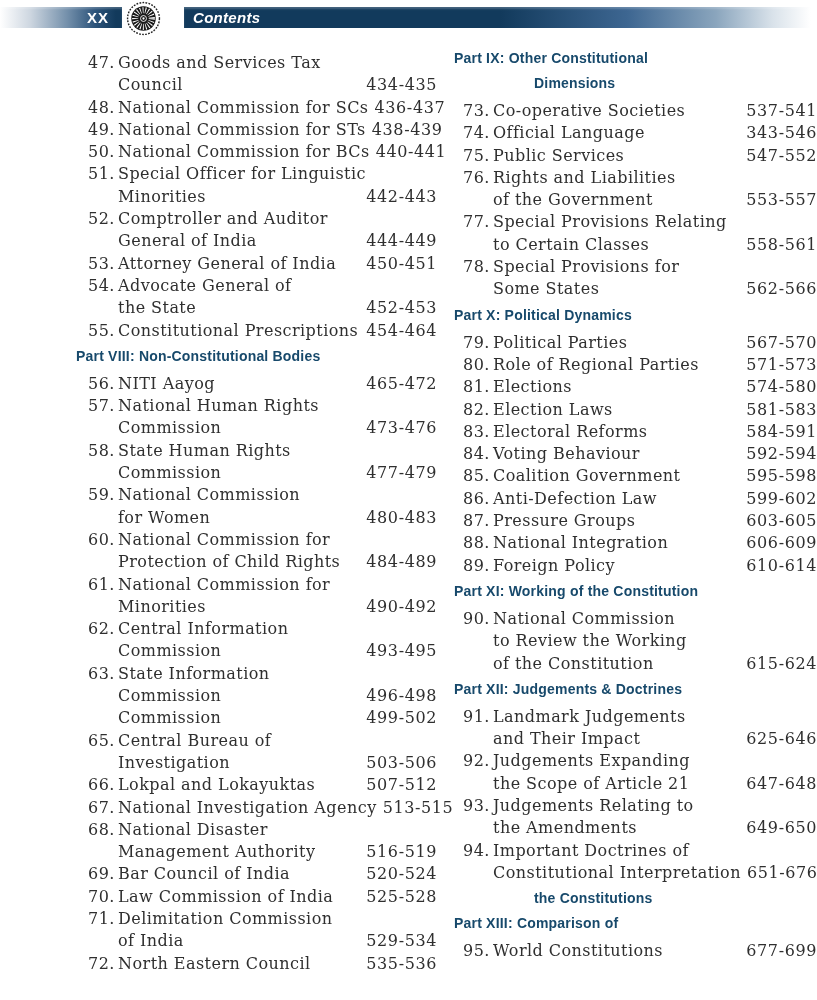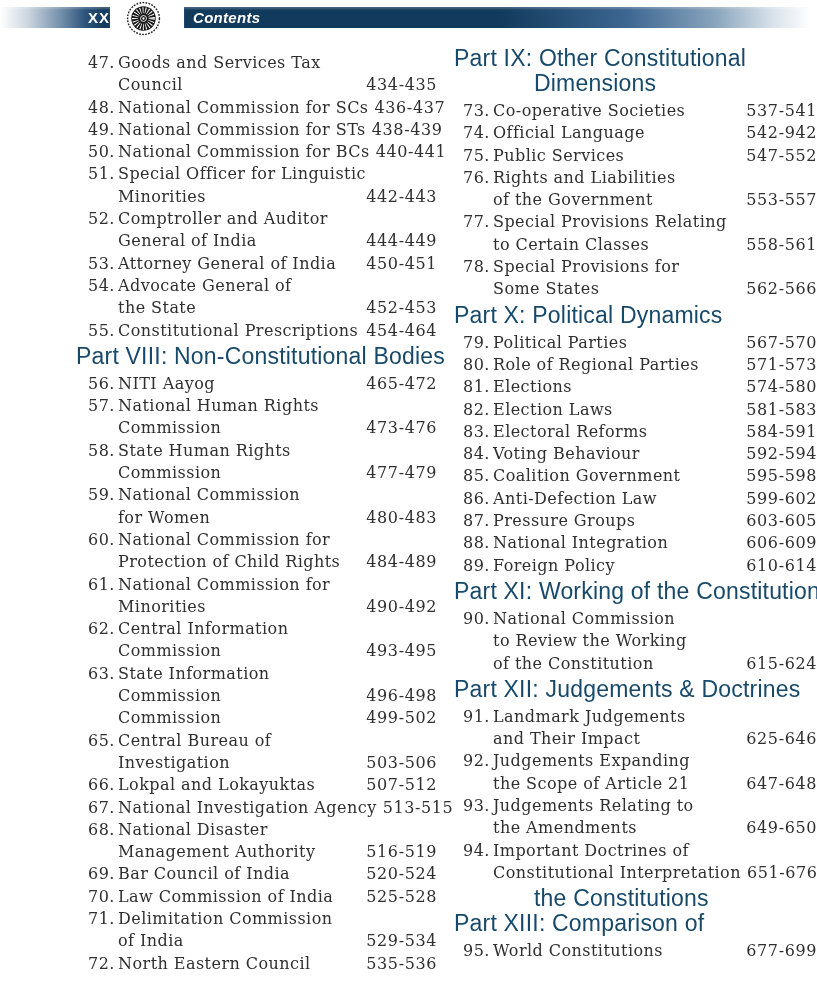--- a/index.html
+++ b/index.html
@@ -9,23 +9,23 @@
   html,body{background:#ffffff;}
   .page{
     position:relative;width:817px;height:1000px;overflow:hidden;
     background:#ffffff;font-family:"DejaVu Serif","Liberation Serif",serif;
     color:var(--text);
   }
   
   .header{position:relative;height:38px;}
   .bar{position:absolute;top:7px;height:21px;box-shadow:inset 0 2px 2px rgba(255,255,255,.22);}
   .bar-left{
-    left:0;width:110px;
+    left:0;width:122px;
     background:linear-gradient(90deg,#ffffff 0%,#cdd6e0 25%,#7490ab 55%,#2c537a 78%,var(--bar) 95%);
-    display:flex;align-items:center;justify-content:flex-end;padding-right:0;
+    display:flex;align-items:center;justify-content:flex-end;padding-right:13px;
   }
   .bar-right{
     left:184px;right:0;
     background:linear-gradient(90deg,var(--bar) 0%,var(--bar) 50%,#3d6691 70%,#8aa5bd 84%,#d9e2ea 93%,#ffffff 99%);
     display:flex;align-items:center;padding-left:9px;
   }
   .page-label{
     font-family:"Liberation Sans",sans-serif;font-weight:bold;font-size:15px;
     color:#fff;letter-spacing:1px;
   }
@@ -40,22 +40,22 @@
   .col-left{width:349px;margin-right:26px;padding-top:6px;}
   .col-right{width:354px;}
   
   .entry{font-size:16px;letter-spacing:.45px;}
   .row{display:flex;line-height:22.3px;white-space:nowrap;}
   .num{flex:0 0 30px;}
   .txt{flex:0 1 auto;}
   .pages{margin-left:auto;padding-left:6px;letter-spacing:.6px;}
   
   .part-heading{
-    font-family:"Liberation Sans",sans-serif;font-weight:normal;
-    font-size:23px;line-height:25px;color:var(--heading);
+    font-family:"Liberation Sans",sans-serif;font-weight:bold;
+    font-size:14px;line-height:25px;color:var(--heading);
     margin:2px 0 4px 0;letter-spacing:.2px;white-space:nowrap;
   }
   .col-left .part-heading{margin-left:-12px;}
   .col-right .part-heading{margin-left:-9px;}
   .col-right .part-heading:first-child{margin-top:0;}
   .heading-line.indent{padding-left:80px;}
 </style>
 </head>
 <body>
 
@@ -330,21 +330,21 @@
           <div class="row">
             <span class="num">73.</span>
             <span class="txt">Co-operative Societies</span>
             <span class="pages">537-541</span>
           </div>
         </div>
         <div class="entry">
           <div class="row">
             <span class="num">74.</span>
             <span class="txt">Official Language</span>
-            <span class="pages">542-942</span>
+            <span class="pages">343-546</span>
           </div>
         </div>
         <div class="entry">
           <div class="row">
             <span class="num">75.</span>
             <span class="txt">Public Services</span>
             <span class="pages">547-552</span>
           </div>
         </div>
         <div class="entry">

